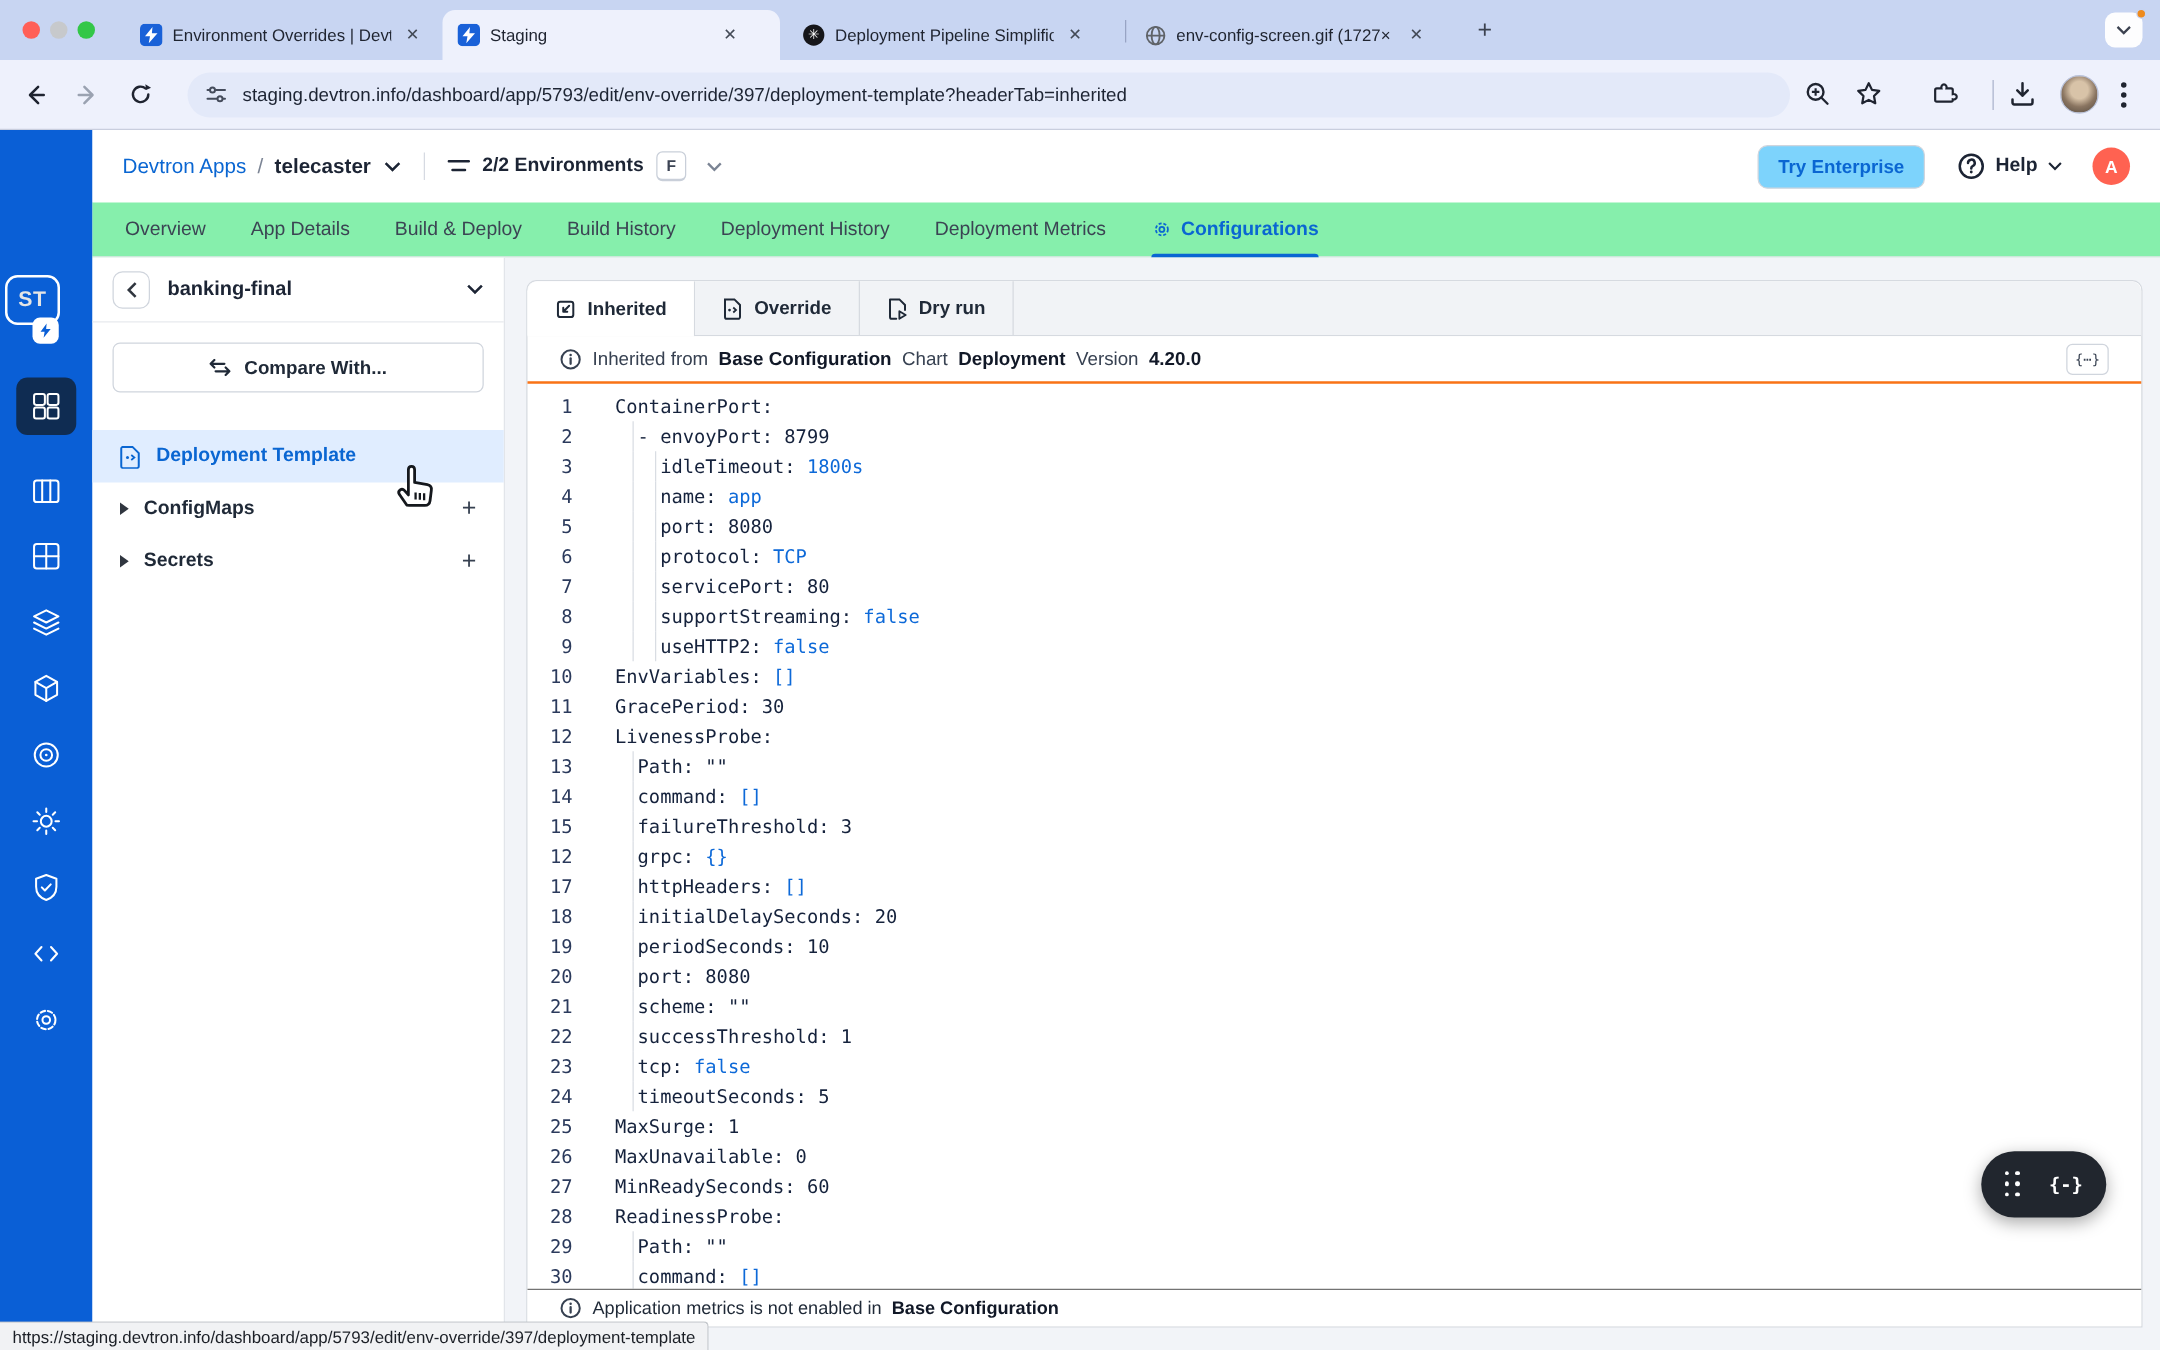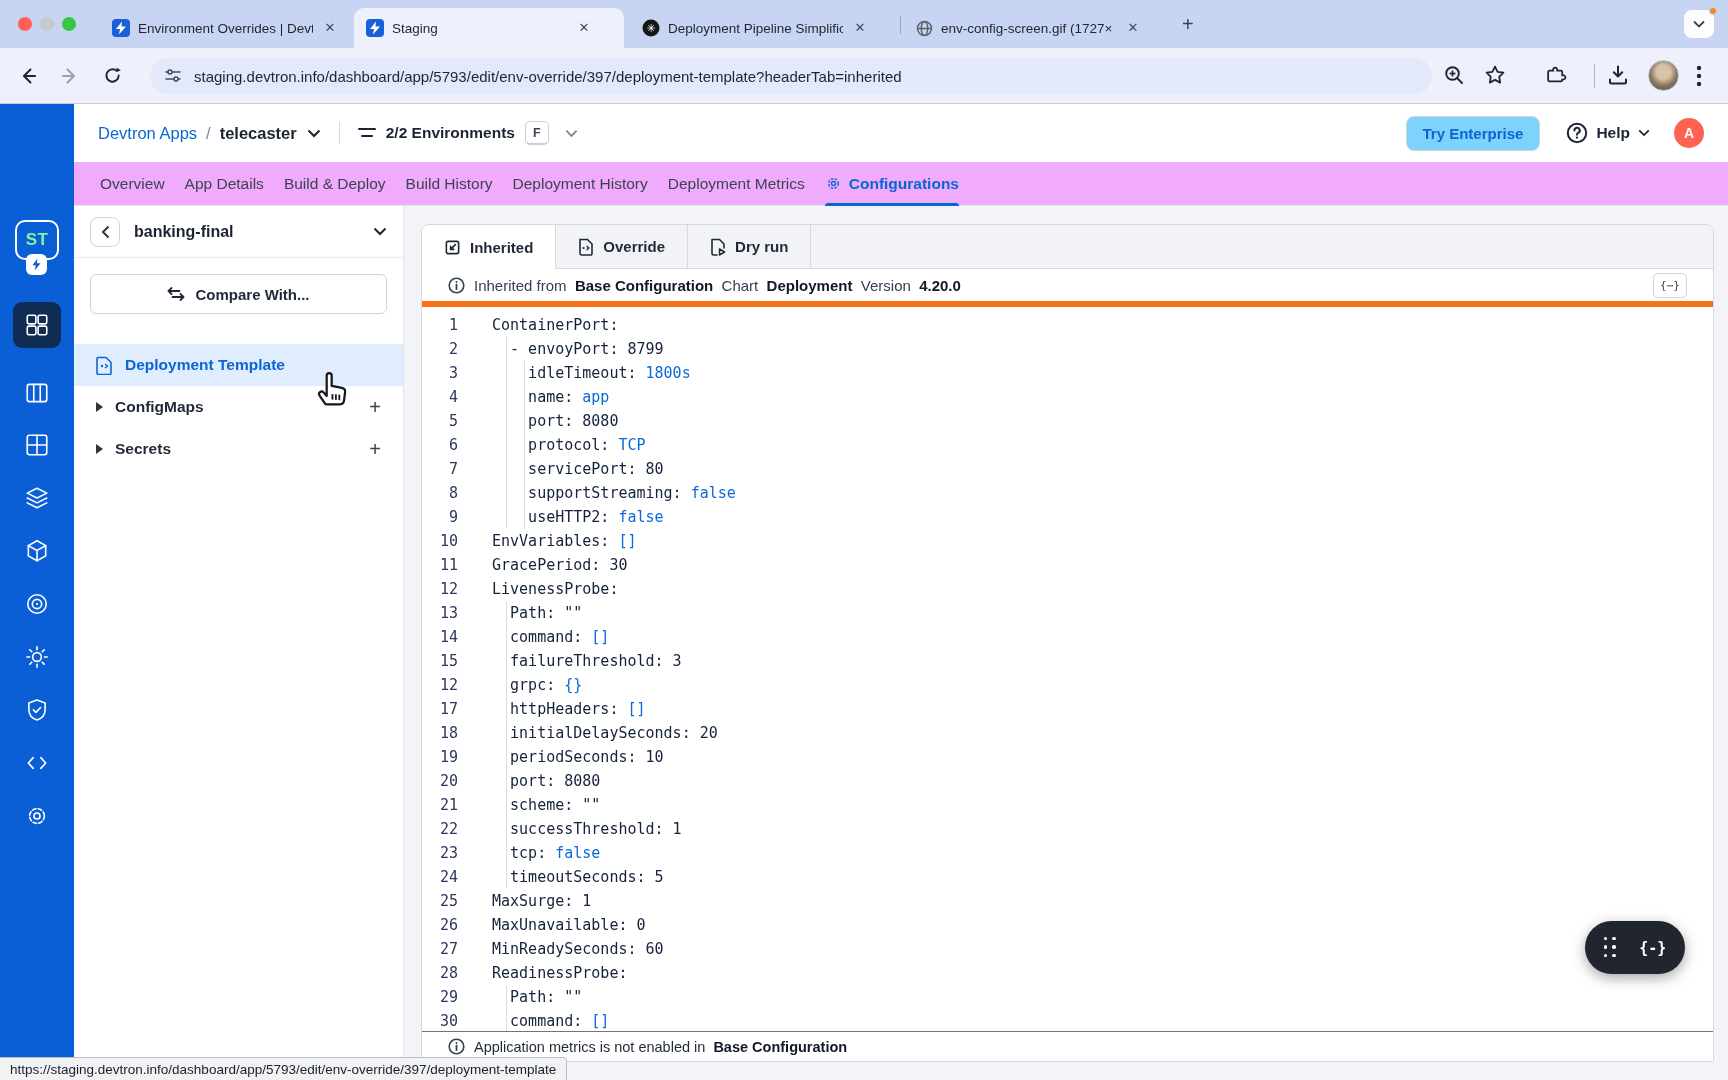--- a/index.html
+++ b/index.html
@@ -33,22 +33,22 @@
   .tbicon { position:absolute; top:15px; }
   #tb-divider { position:absolute; left:1594px; top:16px; width:1px; height:24px; background:#aab3cc; }
   #tb-avatar { position:absolute; left:1648px; top:12px; width:31px; height:31px; border-radius:50%;
     background:radial-gradient(circle at 50% 38%, #d8c3a8 0 30%, #8a7561 58%, #4f463c 100%);
     border:1px solid #b9c2da; }
 
   
   #appbar { position:absolute; left:74px; top:104px; width:1654px; height:58px; background:#fff;
     display:flex; align-items:center; padding:0 24px; }
   #sidebar { position:absolute; left:0; top:104px; width:74px; height:976px; background:var(--sidebar); }
-  #stlogo { position:absolute; left:15px; top:116px; width:44px; height:40px; border:2.5px solid #fff;
-    border-radius:10px; color:#86efac; font-weight:bold; font-size:17px; display:flex; align-items:center;
+  #stlogo { position:absolute; left:4px; top:116px; width:44px; height:40px; border:2.5px solid #fff;
+    border-radius:10px; color:#e5e5e5; font-weight:bold; font-size:17px; display:flex; align-items:center;
     justify-content:center; letter-spacing:.5px; }
   #stbadge { position:absolute; left:26px; top:150px; width:21px; height:21px; background:#fff;
     border-radius:6px; display:flex; align-items:center; justify-content:center; }
   .sideitem { position:absolute; left:13px; width:48px; height:46px; border-radius:9px;
     display:flex; align-items:center; justify-content:center; }
   .sideitem.active { background:#0f2c52; }
 
   .bc-link { color:var(--accent); font-size:16.5px; }
   .bc-sep { color:#7b8494; font-size:16.5px; margin:0 9px; }
   .bc-app { color:#1c2434; font-size:16.5px; font-weight:bold; }
@@ -57,22 +57,22 @@
   .fkey { margin-left:10px; min-width:24px; height:24px; border:1px solid #c9cfd9; border-bottom-width:2px;
     border-radius:5px; background:#fff; font-size:12.5px; font-weight:bold; color:#3c4454;
     display:inline-flex; align-items:center; justify-content:center; padding:0 6px; }
   #try-ent { margin-left:auto; border:1px solid #d0d5dd; border-radius:8px; padding:8px 16px;
     color:var(--accent); font-size:15px; font-weight:bold; background:#7dd3fc; }
   #helpwrap { display:flex; align-items:center; gap:8px; margin-left:26px; color:#1c2434;
     font-size:15.5px; font-weight:bold; }
   #hdr-avatar { margin-left:24px; width:30px; height:30px; border-radius:50%; background:var(--avatar);
     color:#fff; font-size:14px; font-weight:bold; display:flex; align-items:center; justify-content:center; }
 
-  #navrow { position:absolute; left:74px; top:162px; width:1654px; height:44px; background:#f0abfc;
-    border-bottom:1px solid #e3e6ea; display:flex; align-items:center; gap:20px; padding:0 26px; }
+  #navrow { position:absolute; left:74px; top:162px; width:1654px; height:44px; background:#86efac;
+    border-bottom:1px solid #e3e6ea; display:flex; align-items:center; gap:36px; padding:0 26px; }
   .navitem { font-size:15.5px; color:#3b4453; height:44px; display:flex; align-items:center; gap:7px; position:relative; }
   .navitem.active { color:var(--accent); font-weight:bold; }
   .navitem.active::after { content:""; position:absolute; left:0; right:0; bottom:0; height:3px;
     background:var(--accent); border-radius:3px 3px 0 0; }
 
   
   #panel { position:absolute; left:74px; top:206px; width:330px; height:874px; background:#fff;
     border-right:1px solid #e2e5ea; }
   #panelhead { height:52px; border-bottom:1px solid #e8eaee; display:flex; align-items:center; padding:0 16px; }
   #backbtn { width:30px; height:30px; border:1px solid #d0d5dd; border-radius:8px; display:flex;
@@ -90,21 +90,21 @@
   
   #mainbg { position:absolute; left:404px; top:206px; width:1324px; height:874px; background:#f2f4f8; }
   #card { position:absolute; left:421px; top:224px; width:1293px; height:838px; background:#fff;
     border:1px solid #d6dae0; border-radius:8px 8px 0 0; }
   #cardtabs { height:44px; background:#f1f3f6; border-bottom:1px solid #d6dae0; border-radius:8px 8px 0 0;
     display:flex; }
   .cardtab { display:flex; align-items:center; gap:9px; padding:0 22px; font-size:15px; font-weight:bold;
     color:#1f2937; border-right:1px solid #d6dae0; position:relative; }
   .cardtab.active { background:#fff; margin-bottom:-1px; border-radius:8px 0 0 0; }
   #inforow { height:38px; display:flex; align-items:center; gap:9px; padding:0 26px;
-    border-bottom:6px solid #f97316; font-size:15px; color:#374151; }
+    border-bottom:2px solid #f97316; font-size:15px; color:#374151; }
   #inforow b { color:#111827; }
   #codebtn { margin-left:auto; width:34px; height:25px; border:1px solid #d0d5dd; border-radius:5px;
     display:flex; align-items:center; justify-content:center; font-family:"DejaVu Sans Mono",monospace;
     font-size:11px; color:#374151; background:#fff; }
 
   #editor { position:absolute; left:0; top:83px; right:0; bottom:30px; overflow:hidden;
     font-family:"DejaVu Sans Mono",monospace; font-size:15px; padding-top:5px; }
   .line { display:flex; height:24px; line-height:24px; white-space:pre; }
   .ln { width:56px; text-align:right; padding-right:20px; color:#2b3a5c; flex:none; }
   .lc { position:relative; padding-left:14px; }

